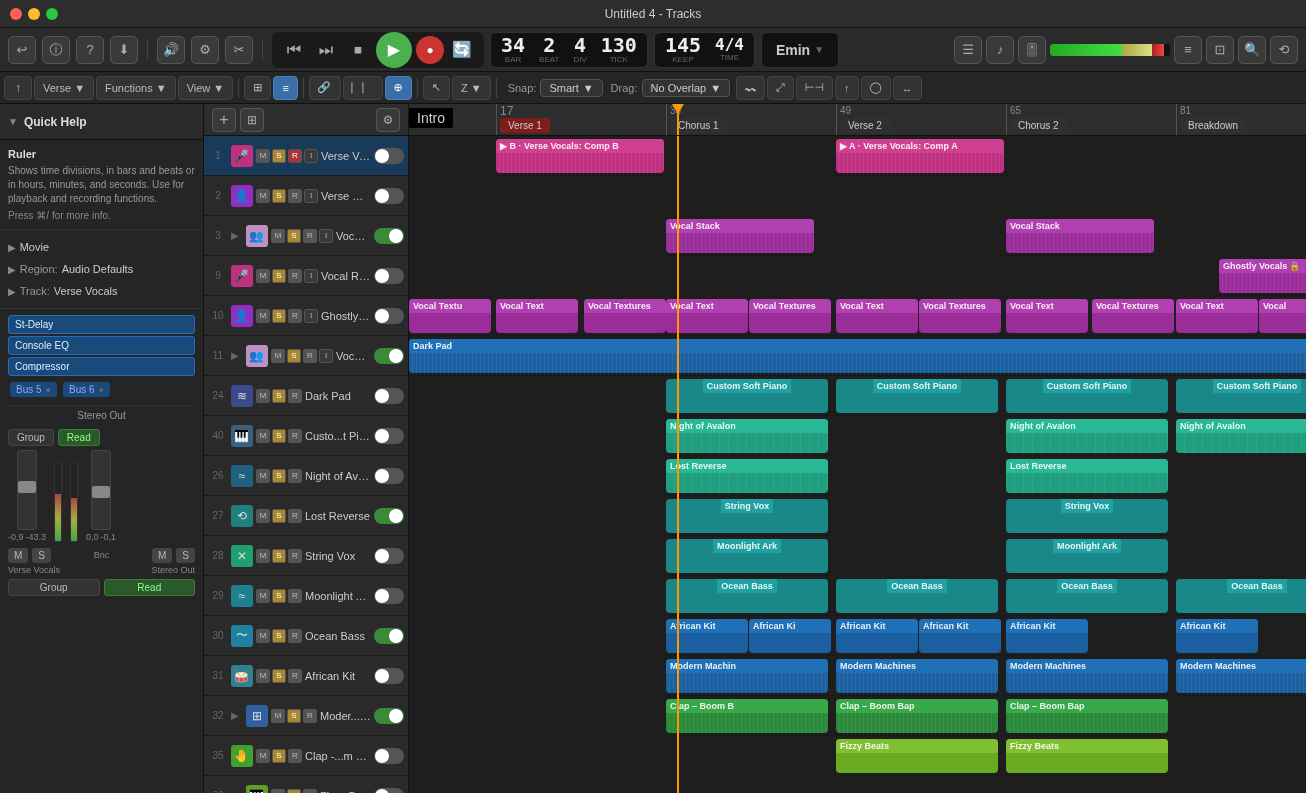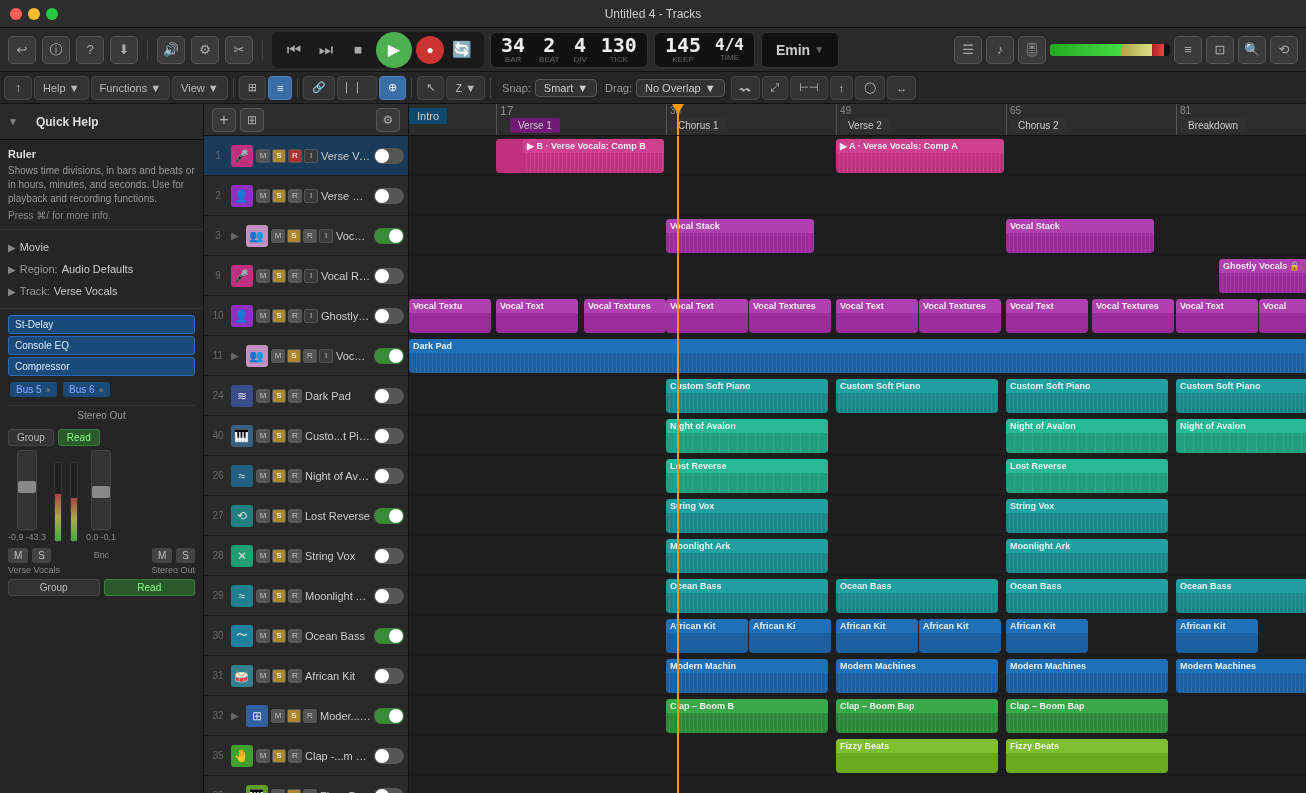--- a/index.html
+++ b/index.html
@@ -258,21 +258,20 @@
       display: flex;
       align-items: center;
       padding: 0 8px;
       gap: 6px;
       cursor: pointer;
     }
     .quick-help-title {
       font-size: 12px;
       font-weight: bold;
       color: #ddd;
-      margin-left: 12px;
     }
     .quick-help-content {
       padding: 8px;
       border-bottom: 1px solid #333;
     }
     .qh-topic {
       font-size: 11px;
       font-weight: bold;
       color: #ddd;
       margin-bottom: 4px;
@@ -582,21 +581,21 @@
       opacity: 0.7;
     }
 
     
     .clip-purple { background: #9b2d9b; }
     .clip-purple .clip-header { background: #b040b0; }
     .clip-pink { background: #c03080; }
     .clip-pink .clip-header { background: #d04090; }
     .clip-blue { background: #1a5fa0; }
     .clip-blue .clip-header { background: #2070b8; }
-    .clip-teal { background: #1a8888; }
+    .clip-teal { background: #1a8888; align-items: center; }
     .clip-teal .clip-header { background: #20a0a0; }
     .clip-cyan { background: #20a080; }
     .clip-cyan .clip-header { background: #28b895; }
     .clip-green { background: #2a8a3a; }
     .clip-green .clip-header { background: #38a848; }
     .clip-lime { background: #6aaa20; }
     .clip-lime .clip-header { background: #7ec030; }
 
     .track-icon-vocals { background: #c03080; }
     .track-icon-harmony { background: #9030c0; }
@@ -709,21 +708,21 @@
     <div class="toolbar-btn">≡</div>
     <div class="toolbar-btn">⊡</div>
     <div class="toolbar-btn">🔍</div>
     <div class="toolbar-btn">⟲</div>
   </div>
 </div>
 
 <div class="toolbar2">
   <div style="width:28px;height:24px;background:#333;border-radius:4px;border:1px solid #444;display:flex;align-items:center;justify-content:center;cursor:pointer;color:#bbb;font-size:12px;">↑</div>
   <div class="tb2-btn">
-    <span>Help</span>
+    <span>Verse</span>
     <span>▼</span>
   </div>
   <div class="tb2-btn">
     <span>Functions</span>
     <span>▼</span>
   </div>
   <div class="tb2-btn">
     <span>View</span>
     <span>▼</span>
   </div>
@@ -1124,24 +1123,24 @@
         </div>
       </div>
 
     </div>
 
     <div class="track-content">
 
       <div class="timeline-ruler">
 
         <div style="position:absolute;left:0;top:0;height:100%;display:flex;align-items:stretch;width:100%;">
-          <div style="position:absolute;left:0;top:4px;padding:2px 8px;background:#0c4a6e;font-size:11px;color:#ccc;border-radius:2px;">Intro</div>
+          <div style="position:absolute;left:0;top:4px;padding:2px 8px;background:#000000;font-size:14px;color:#ccc;border-radius:2px;">Intro</div>
           <div style="position:absolute;left:87px;top:0;height:100%;border-left:1px solid #555;">
             <span style="font-size:12px;color:#888;padding-left:3px;">17</span>
-            <div style="position:absolute;left:13px;top:14px;padding:2px 8px;background:#701a75;font-size:10px;color:#ccc;border-radius:2px;white-space:nowrap;">Verse 1</div>
+            <div style="position:absolute;left:3px;top:14px;padding:2px 8px;background:#7f1d1d;font-size:10px;color:#ccc;border-radius:2px;white-space:nowrap;">Verse 1</div>
           </div>
           <div style="position:absolute;left:257px;top:0;height:100%;border-left:1px solid #555;">
             <span style="font-size:10px;color:#888;padding-left:3px;">33</span>
             <div style="position:absolute;left:3px;top:14px;padding:2px 8px;background:#303030;font-size:10px;color:#ccc;border-radius:2px;white-space:nowrap;">Chorus 1</div>
           </div>
           <div style="position:absolute;left:427px;top:0;height:100%;border-left:1px solid #555;">
             <span style="font-size:10px;color:#888;padding-left:3px;">49</span>
             <div style="position:absolute;left:3px;top:14px;padding:2px 8px;background:#303030;font-size:10px;color:#ccc;border-radius:2px;white-space:nowrap;">Verse 2</div>
           </div>
           <div style="position:absolute;left:597px;top:0;height:100%;border-left:1px solid #555;">
@@ -1155,21 +1154,21 @@
         </div>
 
         <div style="position:absolute;left:268px;top:0;width:2px;height:100%;background:#ff9800;z-index:5;">
           <div class="playhead-triangle"></div>
         </div>
       </div>
 
       <div class="track-clips-scroll">
 
         <div class="clips-row">
-          <div class="clip clip-pink" style="left:87px;width:168px;padding-left:27px;">
+          <div class="clip clip-pink" style="left:87px;width:168px;">
             <div class="clip-header">▶ B · Verse Vocals: Comp B</div>
             <div class="clip-body">
                 <div class="wave-squiggle"></div>
               </div>
           </div>
           <div class="clip clip-pink" style="left:427px;width:168px;">
             <div class="clip-header">▶ A · Verse Vocals: Comp A</div>
             <div class="clip-body">
                 <div class="wave-squiggle"></div>
               </div>

